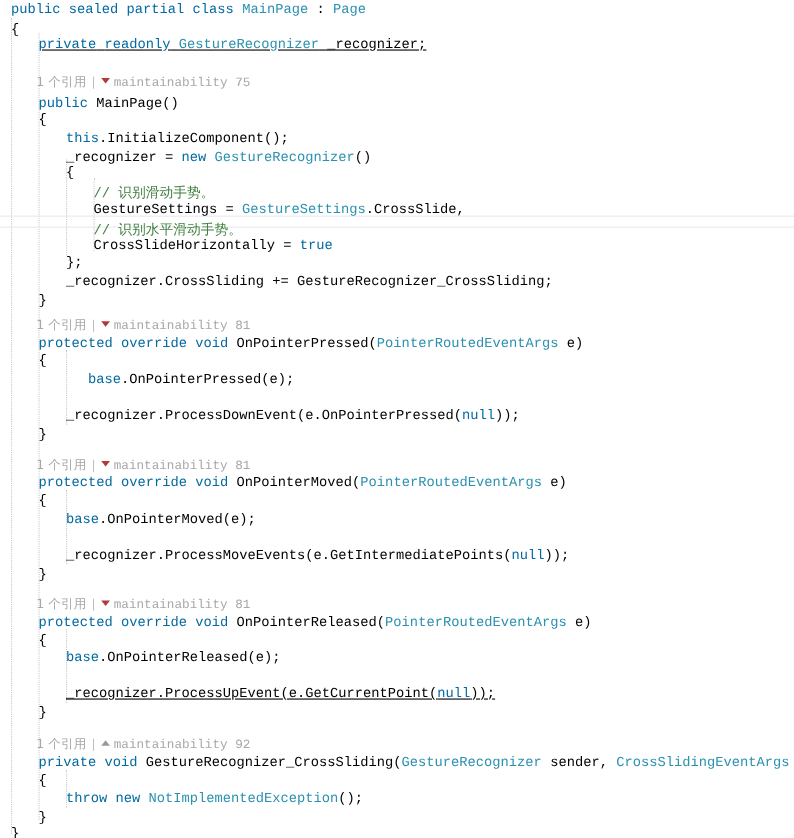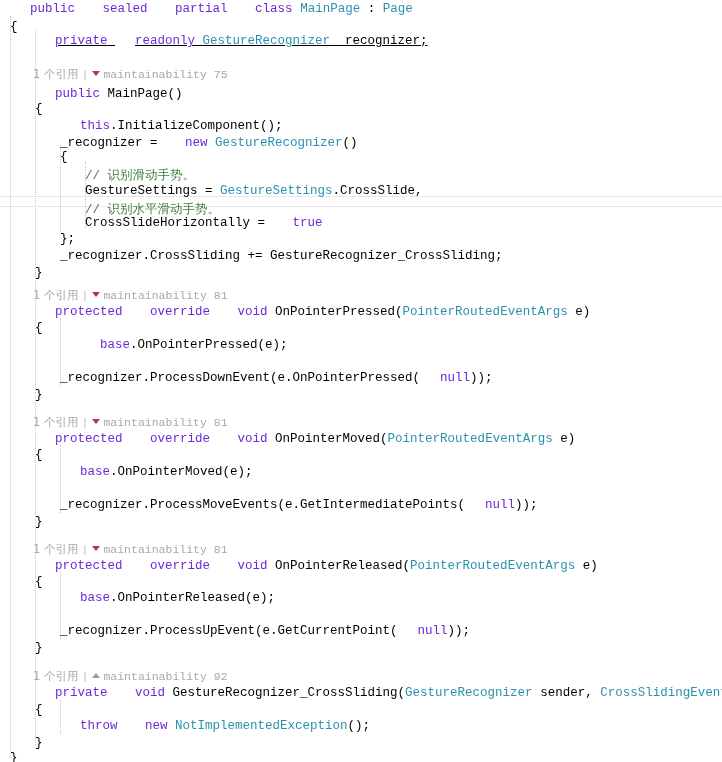--- a/index.html
+++ b/index.html
@@ -46,21 +46,21 @@
     width: 722px;
     height: 17px;
     line-height: 17px;
     white-space: pre;
     font-size: 12.5px;
     color: #000000;
   }
   .line .txt { white-space: pre; }
 
   
-  .kw   { color: #6d28d9; margin-left: 20px; }            
+  .kw   { color: #0369a1; }            
   .typ  { color: #2b91af; }            
   .cmt  { color: #3f7f3f; }            
   .pln  { color: #000000; }
 
   
   .codelens {
     position: absolute;
     height: 16px;
     line-height: 16px;
     white-space: pre;
@@ -153,21 +153,21 @@
       <div class="line" style="top: 447px;"><span class="txt" style="padding-left: 35px;"><span class="pln">{</span></span></div>
       <div class="line" style="top: 464px;"><span class="txt" style="padding-left: 60px;"><span class="kw">base</span><span class="pln">.OnPointerMoved(e);</span></span></div>
       <div class="line" style="top: 481px;"><span class="txt" style="padding-left: 60px;"></span></div>
       <div class="line" style="top: 497px;"><span class="txt" style="padding-left: 60px;"><span class="pln">_recognizer.ProcessMoveEvents(e.GetIntermediatePoints(</span><span class="kw">null</span><span class="pln">));</span></span></div>
       <div class="line" style="top: 514px;"><span class="txt" style="padding-left: 35px;"><span class="pln">}</span></span></div>
       <div class="line" style="top: 531px;"><span class="txt" style="padding-left: 10px;"></span></div>
       <div class="line" style="top: 558px;"><span class="txt" style="padding-left: 35px;"><span class="kw">protected</span><span class="pln"> </span><span class="kw">override</span><span class="pln"> </span><span class="kw">void</span><span class="pln"> OnPointerReleased(</span><span class="typ">PointerRoutedEventArgs</span><span class="pln"> e)</span></span></div>
       <div class="line" style="top: 574px;"><span class="txt" style="padding-left: 35px;"><span class="pln">{</span></span></div>
       <div class="line" style="top: 590px;"><span class="txt" style="padding-left: 60px;"><span class="kw">base</span><span class="pln">.OnPointerReleased(e);</span></span></div>
       <div class="line" style="top: 607px;"><span class="txt" style="padding-left: 60px;"></span></div>
-      <div class="line" style="top: 623px;"><span class="txt" style="padding-left: 60px;"><span class="pln">_recognizer.ProcessUpEvent(e.GetCurrentPoint(</span><span class="kw">null</span><span class="pln">));</span></span></div>
+      <div class="line" style="top: 623px; text-decoration: underline;"><span class="txt" style="padding-left: 60px;"><span class="pln">_recognizer.ProcessUpEvent(e.GetCurrentPoint(</span><span class="kw">null</span><span class="pln">));</span></span></div>
       <div class="line" style="top: 640px;"><span class="txt" style="padding-left: 35px;"><span class="pln">}</span></span></div>
       <div class="line" style="top: 657px;"><span class="txt" style="padding-left: 10px;"></span></div>
       <div class="line" style="top: 685px;"><span class="txt" style="padding-left: 35px;"><span class="kw">private</span><span class="pln"> </span><span class="kw">void</span><span class="pln"> GestureRecognizer_CrossSliding(</span><span class="typ">GestureRecognizer</span><span class="pln"> sender, </span><span class="typ">CrossSlidingEventArgs</span><span class="pln"> args)</span></span></div>
       <div class="line" style="top: 702px;"><span class="txt" style="padding-left: 35px;"><span class="pln">{</span></span></div>
       <div class="line" style="top: 718px;"><span class="txt" style="padding-left: 60px;"><span class="kw">throw</span><span class="pln"> </span><span class="kw">new</span><span class="pln"> </span><span class="typ">NotImplementedException</span><span class="pln">();</span></span></div>
       <div class="line" style="top: 735px;"><span class="txt" style="padding-left: 35px;"><span class="pln">}</span></span></div>
       <div class="line" style="top: 750px;"><span class="txt" style="padding-left: 10px;"><span class="pln">}</span></span></div>
     </div>
 
   <div id="codelens-layer">

